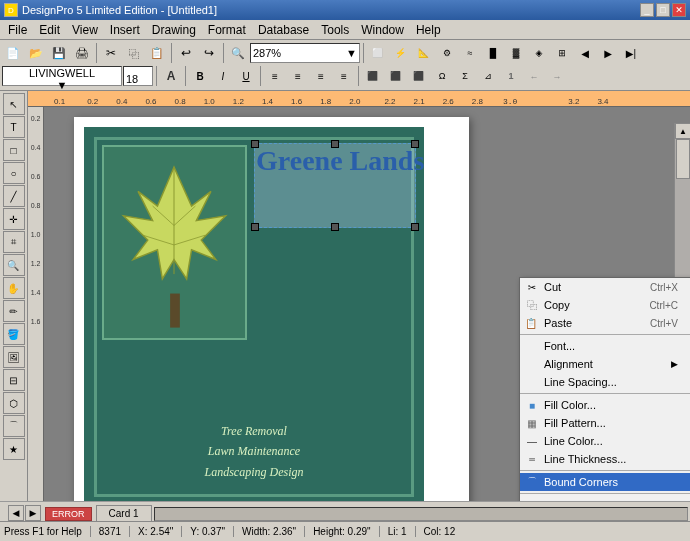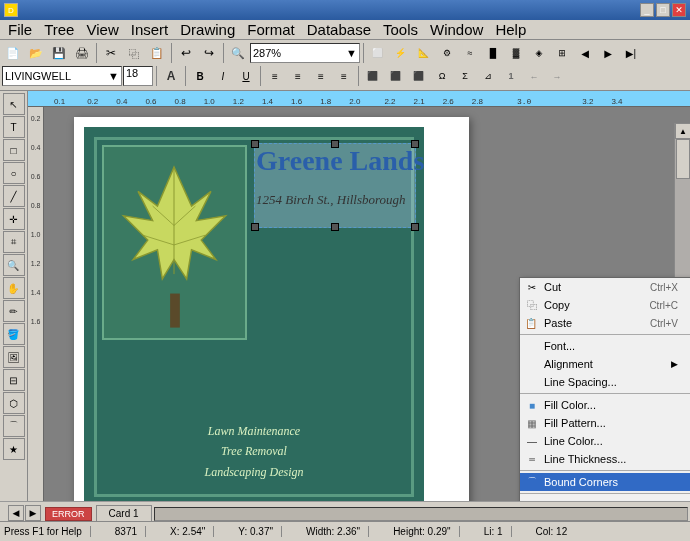--- a/index.html
+++ b/index.html
@@ -25,21 +25,21 @@
       background: #d4d0c8;
       height: 20px;
       display: flex;
       align-items: center;
       border-bottom: 1px solid #888;
       padding: 0 2px;
     }
     .menu-item {
       padding: 2px 6px;
       cursor: pointer;
-      font-size: 15px;
+      font-size: 12px;
       color: #000;
     }
 
     
     .toolbar-area {
       background: #d4d0c8;
       border-bottom: 1px solid #888;
       padding: 2px;
     }
     .toolbar-row {
@@ -63,21 +63,21 @@
       font-size: 11px;
       padding: 0 2px;
       display: flex; align-items: center; justify-content: space-between;
     }
     .size-box {
       width: 30px; height: 20px;
       border: 1px inset #888;
       background: white;
       font-size: 11px;
       padding: 0 2px;
-      display: flex; align-items: flex-start;
+      display: flex; align-items: flex-end;
     }
 
     
     .toolbox {
       width: 28px;
       background: #d4d0c8;
       border-right: 1px solid #888;
       display: flex;
       flex-direction: column;
       align-items: center;
@@ -94,21 +94,21 @@
 
     
     .canvas-area {
       flex: 1;
       background: #808080;
       position: relative;
       overflow: hidden;
     }
     .ruler-top {
       height: 16px;
-      background: #7dd3fc;
+      background: #fdba74;
       border-bottom: 1px solid #666;
       display: flex;
       align-items: flex-end;
       padding-left: 16px;
       font-size: 8px;
       color: #333;
       overflow: hidden;
     }
     .ruler-side {
       position: absolute;
@@ -163,21 +163,21 @@
 
     
     .status-bar {
       height: 20px;
       background: #d4d0c8;
       border-top: 1px solid #888;
       display: flex;
       align-items: center;
       padding: 0 4px;
       font-size: 10px;
-      gap: 24px;
+      gap: 8px;
     }
     .status-segment {
       border-right: 1px solid #888;
       padding-right: 8px;
       margin-right: 0;
     }
     .scroll-area {
       position: absolute;
       right: 0; top: 16px;
       width: 16px;
@@ -240,31 +240,32 @@
     }
   </style>
 </head>
 <body>
 
 <div class="app-window">
 
   <div class="title-bar">
     <div class="title-bar-left">
       <div class="title-bar-icon">D</div>
+      <span>DesignPro 5  Limited Edition - [Untitled1]</span>
     </div>
     <div class="title-bar-buttons">
       <div class="title-btn">_</div>
       <div class="title-btn">□</div>
       <div class="title-btn" style="background:#e04040;color:white;">✕</div>
     </div>
   </div>
 
   <div class="menu-bar">
     <div class="menu-item">File</div>
-    <div class="menu-item">Tree</div>
+    <div class="menu-item">Edit</div>
     <div class="menu-item">View</div>
     <div class="menu-item">Insert</div>
     <div class="menu-item">Drawing</div>
     <div class="menu-item">Format</div>
     <div class="menu-item">Database</div>
     <div class="menu-item">Tools</div>
     <div class="menu-item">Window</div>
     <div class="menu-item">Help</div>
   </div>
 
@@ -316,21 +317,21 @@
       <div class="tb-btn" style="font-size:9px;">≈</div>
       <div class="tb-btn" style="font-size:9px;">█</div>
       <div class="tb-btn" style="font-size:9px;">▓</div>
       <div class="tb-btn" style="font-size:9px;">◈</div>
       <div class="tb-btn" style="font-size:9px;">⊞</div>
       <div class="tb-btn">◀</div>
       <div class="tb-btn">▶</div>
       <div class="tb-btn">▶|</div>
     </div>
     <div class="toolbar-row">
-      <div class="font-box" style="width:120px;">
+      <div class="font-box" style="width:120px;flex-direction:column;">
         <span>LIVINGWELL</span>
         <span>▼</span>
       </div>
       <div class="size-box">
         <span>18</span>
       </div>
       <div class="tb-separator"></div>
       <div class="tb-btn" style="font-size:12px; font-weight:bold; color:#333;">A</div>
       <div class="tb-separator"></div>
       <div class="tb-btn" style="font-weight:bold;">B</div>
@@ -386,21 +387,21 @@
           <span style="margin-right:18px;">0.8</span>
           <span style="margin-right:18px;">1.0</span>
           <span style="margin-right:18px;">1.2</span>
           <span style="margin-right:18px;">1.4</span>
           <span style="margin-right:18px;">1.6</span>
           <span style="margin-right:18px;margin-top:16px;">1.8</span>
           <span style="margin-right:24px;">2.0</span>
           <span style="margin-right:18px;">2.2</span>
           <span style="margin-right:18px;">2.1</span>
           <span style="margin-right:18px;">2.6</span>
-          <span style="margin-right:34px;">2.8</span>
+          <span style="margin-right:20px;">2.8</span>
           <span style="margin-right:18px;font-family:Liberation Mono, monospace;">3.0</span>
           <span style="margin-right:18px;padding-left:33px;">3.2</span>
           <span style="margin-right:4px;">3.4</span>
         </div>
       </div>
 
       <div class="ruler-side">
         <div style="display:flex; flex-direction:column; font-size:7px; padding-top:8px; gap:22px; align-items:center;">
           <span>0.2</span>
           <span>0.4</span>
@@ -444,27 +445,24 @@
               <div style="position:absolute; left:-4px; bottom:-4px; width:8px; height:8px; background:#555; border:1px solid #000;"></div>
               <div style="position:absolute; right:-4px; bottom:-4px; width:8px; height:8px; background:#555; border:1px solid #000;"></div>
               <div style="position:absolute; left:50%; top:-4px; width:8px; height:8px; background:#555; border:1px solid #000; transform:translateX(-50%);"></div>
               <div style="position:absolute; left:50%; bottom:-4px; width:8px; height:8px; background:#555; border:1px solid #000; transform:translateX(-50%);"></div>
             </div>
 
             <div style="position:absolute; left:172px; top:18px; right:0; font-size:28px; font-weight:bold; color:#2a5faa; font-family:serif; white-space:nowrap; overflow:hidden;">
               <span>Greene Landscaping</span>
             </div>
 
-            <div style="position:absolute; left:172px; top:65px; right:5px; font-size:13px; color:#333; font-style:italic; font-family:serif; white-space:nowrap; overflow:hidden;">
-              <span>1254 Birch St., Hillsborough</span>
-            </div>
 
             <div style="position:absolute; left:20px; bottom:25px; right:20px; text-align:center;">
+              <div style="color:#d8f0c0; font-style:italic; font-size:12px; font-family:serif; line-height:1.7;">Tree Removal</div>
               <div style="color:#d8f0c0; font-style:italic; font-size:12px; font-family:serif; line-height:1.7;">Lawn Maintenance</div>
-              <div style="color:#d8f0c0; font-style:italic; font-size:12px; font-family:serif; line-height:1.7;">Tree Removal</div>
               <div style="color:#d8f0c0; font-style:italic; font-size:12px; font-family:serif; line-height:1.7;">Landscaping Design</div>
             </div>
           </div>
 
         </div>
 
         <div class="watermark">www.snapfiles.com</div>
 
         <div class="context-menu">
 

